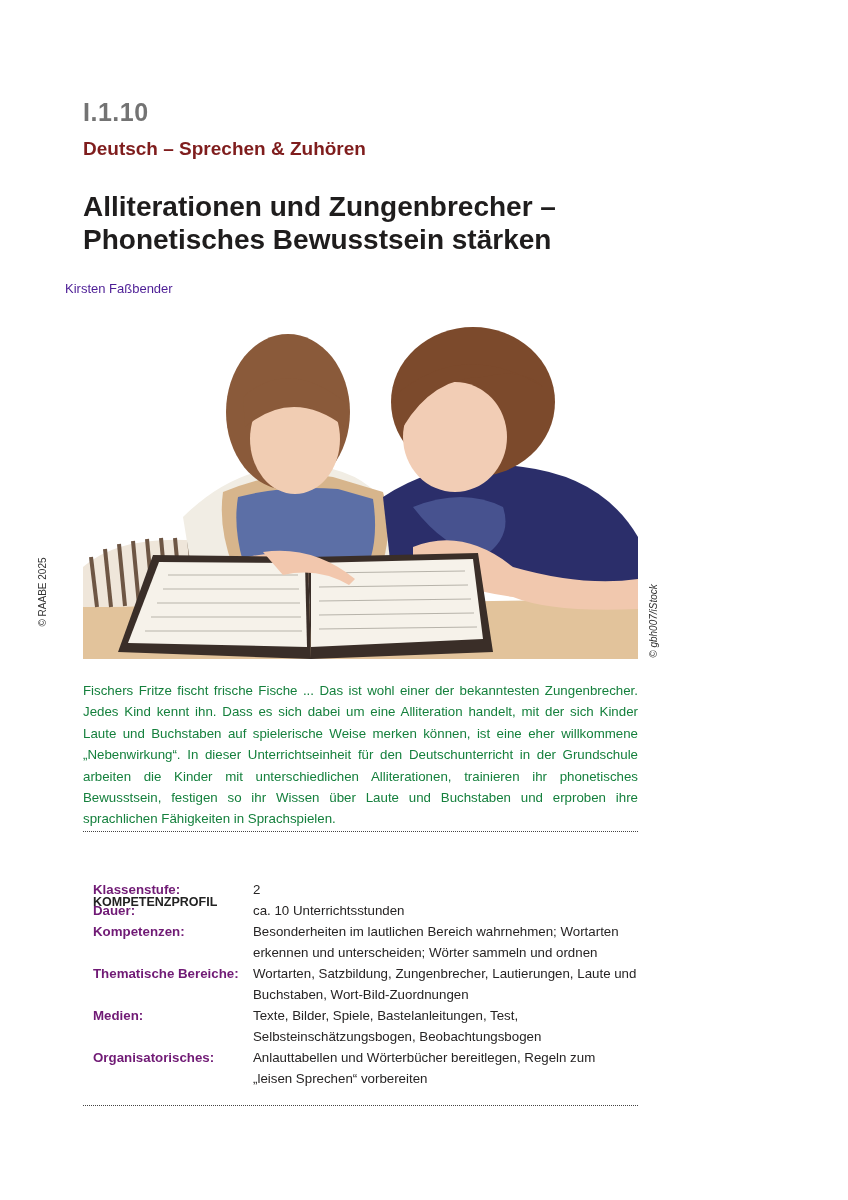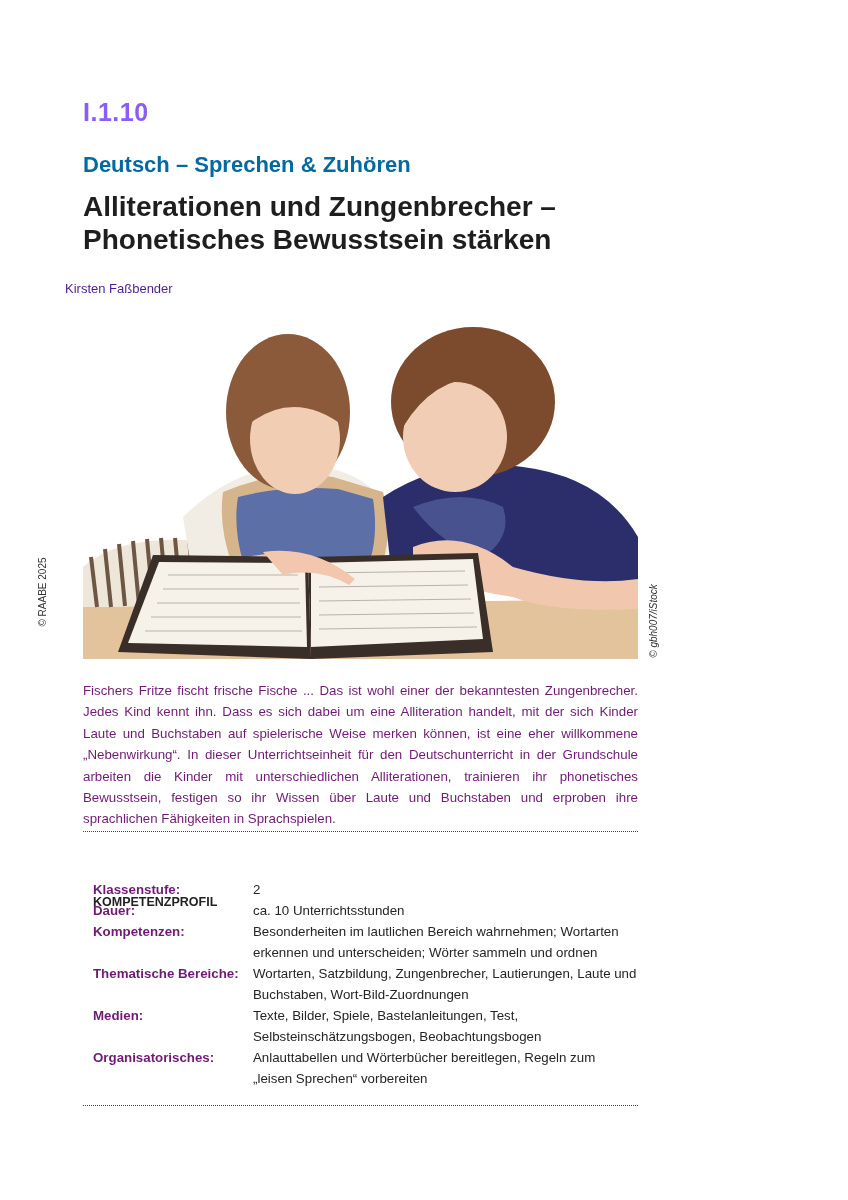--- a/index.html
+++ b/index.html
@@ -1,32 +1,32 @@
 <!DOCTYPE html>
 <html><head>
 <meta charset="utf-8">
 <style>
   html, body { margin: 0; padding: 0; background: #ffffff; }
   body { width: 848px; height: 1200px; position: relative; overflow: hidden;
          font-family: "Liberation Sans", "DejaVu Sans", sans-serif; color: #1e1c1c; }
   .page-number { position: absolute; left: 83px; top: 98px; font-size: 25px; font-weight: bold;
-                 color: #8b5cf6; letter-spacing: 0.5px; }
-  .subject { position: absolute; left: 83px; top: 152px; font-size: 22px; font-weight: bold; color: #0369a1; }
+                 color: #737373; letter-spacing: 0.5px; }
+  .subject { position: absolute; left: 83px; top: 138px; font-size: 19px; font-weight: bold; color: #7f1d1d; }
   .title { position: absolute; left: 83px; top: 190px; font-size: 28px; font-weight: bold; color: #1f1d1d;
            line-height: 33px; width: 560px; margin: 0; }
   .author { position: absolute; left: 65px; top: 281px; font-size: 13px; color: #4c1d95; }
   .photo { position: absolute; left: 83px; top: 317px; width: 555px; height: 342px; }
   .side-left { position: absolute; left: 35px; top: 552px; width: 14px; height: 80px; }
   .side-left span { position: absolute; left: 50%; top: 50%; transform: translate(-50%,-50%) rotate(-90deg);
                     white-space: nowrap; font-size: 10px; color: #333; }
   .side-right { position: absolute; left: 646px; top: 578px; width: 14px; height: 86px; }
   .side-right span { position: absolute; left: 50%; top: 50%; transform: translate(-50%,-50%) rotate(-90deg);
                      white-space: nowrap; font-size: 10px; font-style: italic; color: #333; }
   .intro { position: absolute; left: 83px; top: 680px; width: 555px; font-size: 13.3px; line-height: 21.4px;
-           text-align: justify; color: #701a75; margin: 0; hyphens: manual; }
+           text-align: justify; color: #15803d; margin: 0; hyphens: manual; }
   .dotline { position: absolute; left: 83px; width: 555px; height: 0; border-top: 1.5px dotted #444; }
   .kp-title { position: absolute; left: 93px; top: 851px; font-size: 12.5px; font-weight: bold; color: #222; margin-top: 44px; }
   .kp-table { position: absolute; left: 93px; top: 879px; width: 545px; border-collapse: collapse; }
   .kp-table td { padding: 0; vertical-align: top; font-size: 13.3px; line-height: 21px; color: #262424; }
   .kp-table td.lbl { width: 160px; font-weight: bold; color: #701a75; }
   .kp-table td.val { width: 385px; }
 </style>
 </head>
 <body>
 

